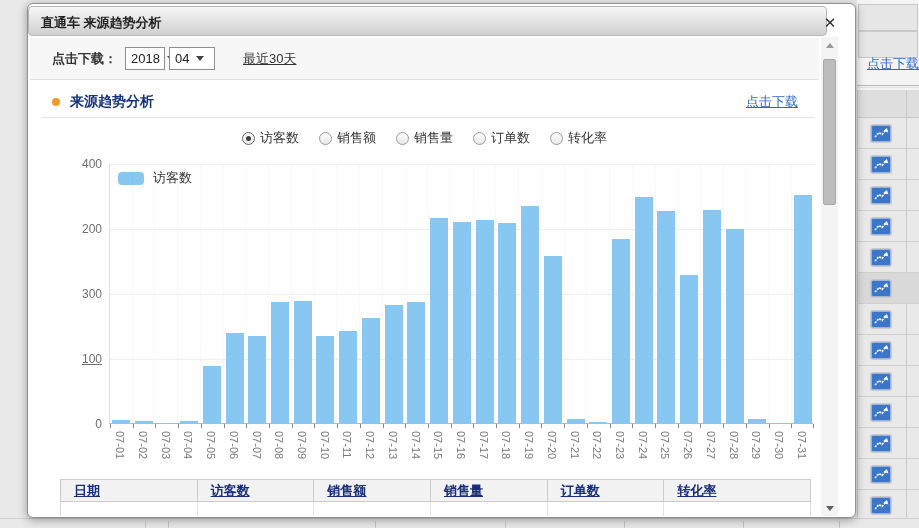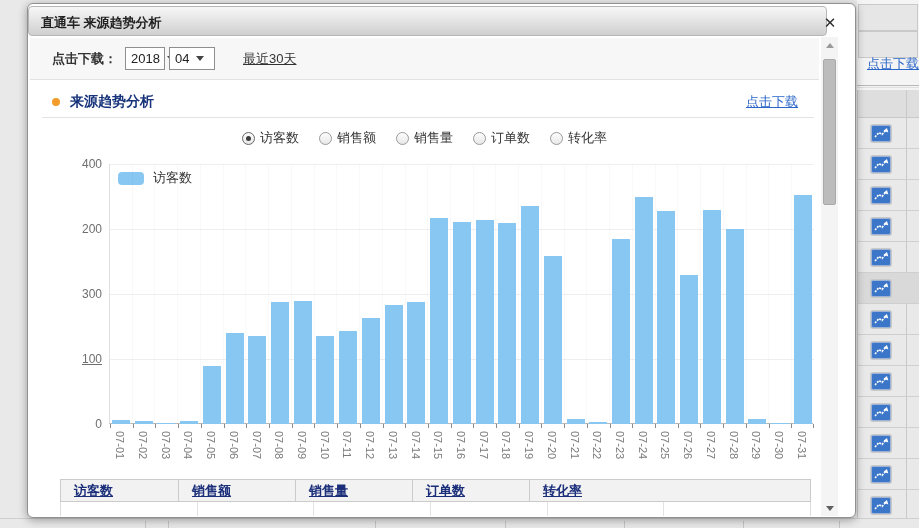--- a/index.html
+++ b/index.html
@@ -418,20 +418,23 @@
         <span class="xlabel" style="left: 652.226px; top: 267px;">07-29</span>
         <div class="tick" style="left: 659px;"></div>
         <span class="xlabel" style="left: 674.935px; top: 267px;">07-30</span>
         <div class="tick" style="left: 681px;"></div>
         <span class="xlabel" style="left: 697.645px; top: 267px;">07-31</span>
         <div class="tick" style="left: 703px;"></div>
       </div>
 
     <div class="dtable">
       <div class="dtable-head" id="dtable-head">
+          <div class="hcell" style="width: 136px;">
+            <a>日期</a>
+          </div>
           <div class="hcell" style="width: 117px;">
             <a>访客数</a>
           </div>
           <div class="hcell" style="width: 117px;">
             <a>销售额</a>
           </div>
           <div class="hcell" style="width: 117px;">
             <a>销售量</a>
           </div>
           <div class="hcell" style="width: 117px;">

